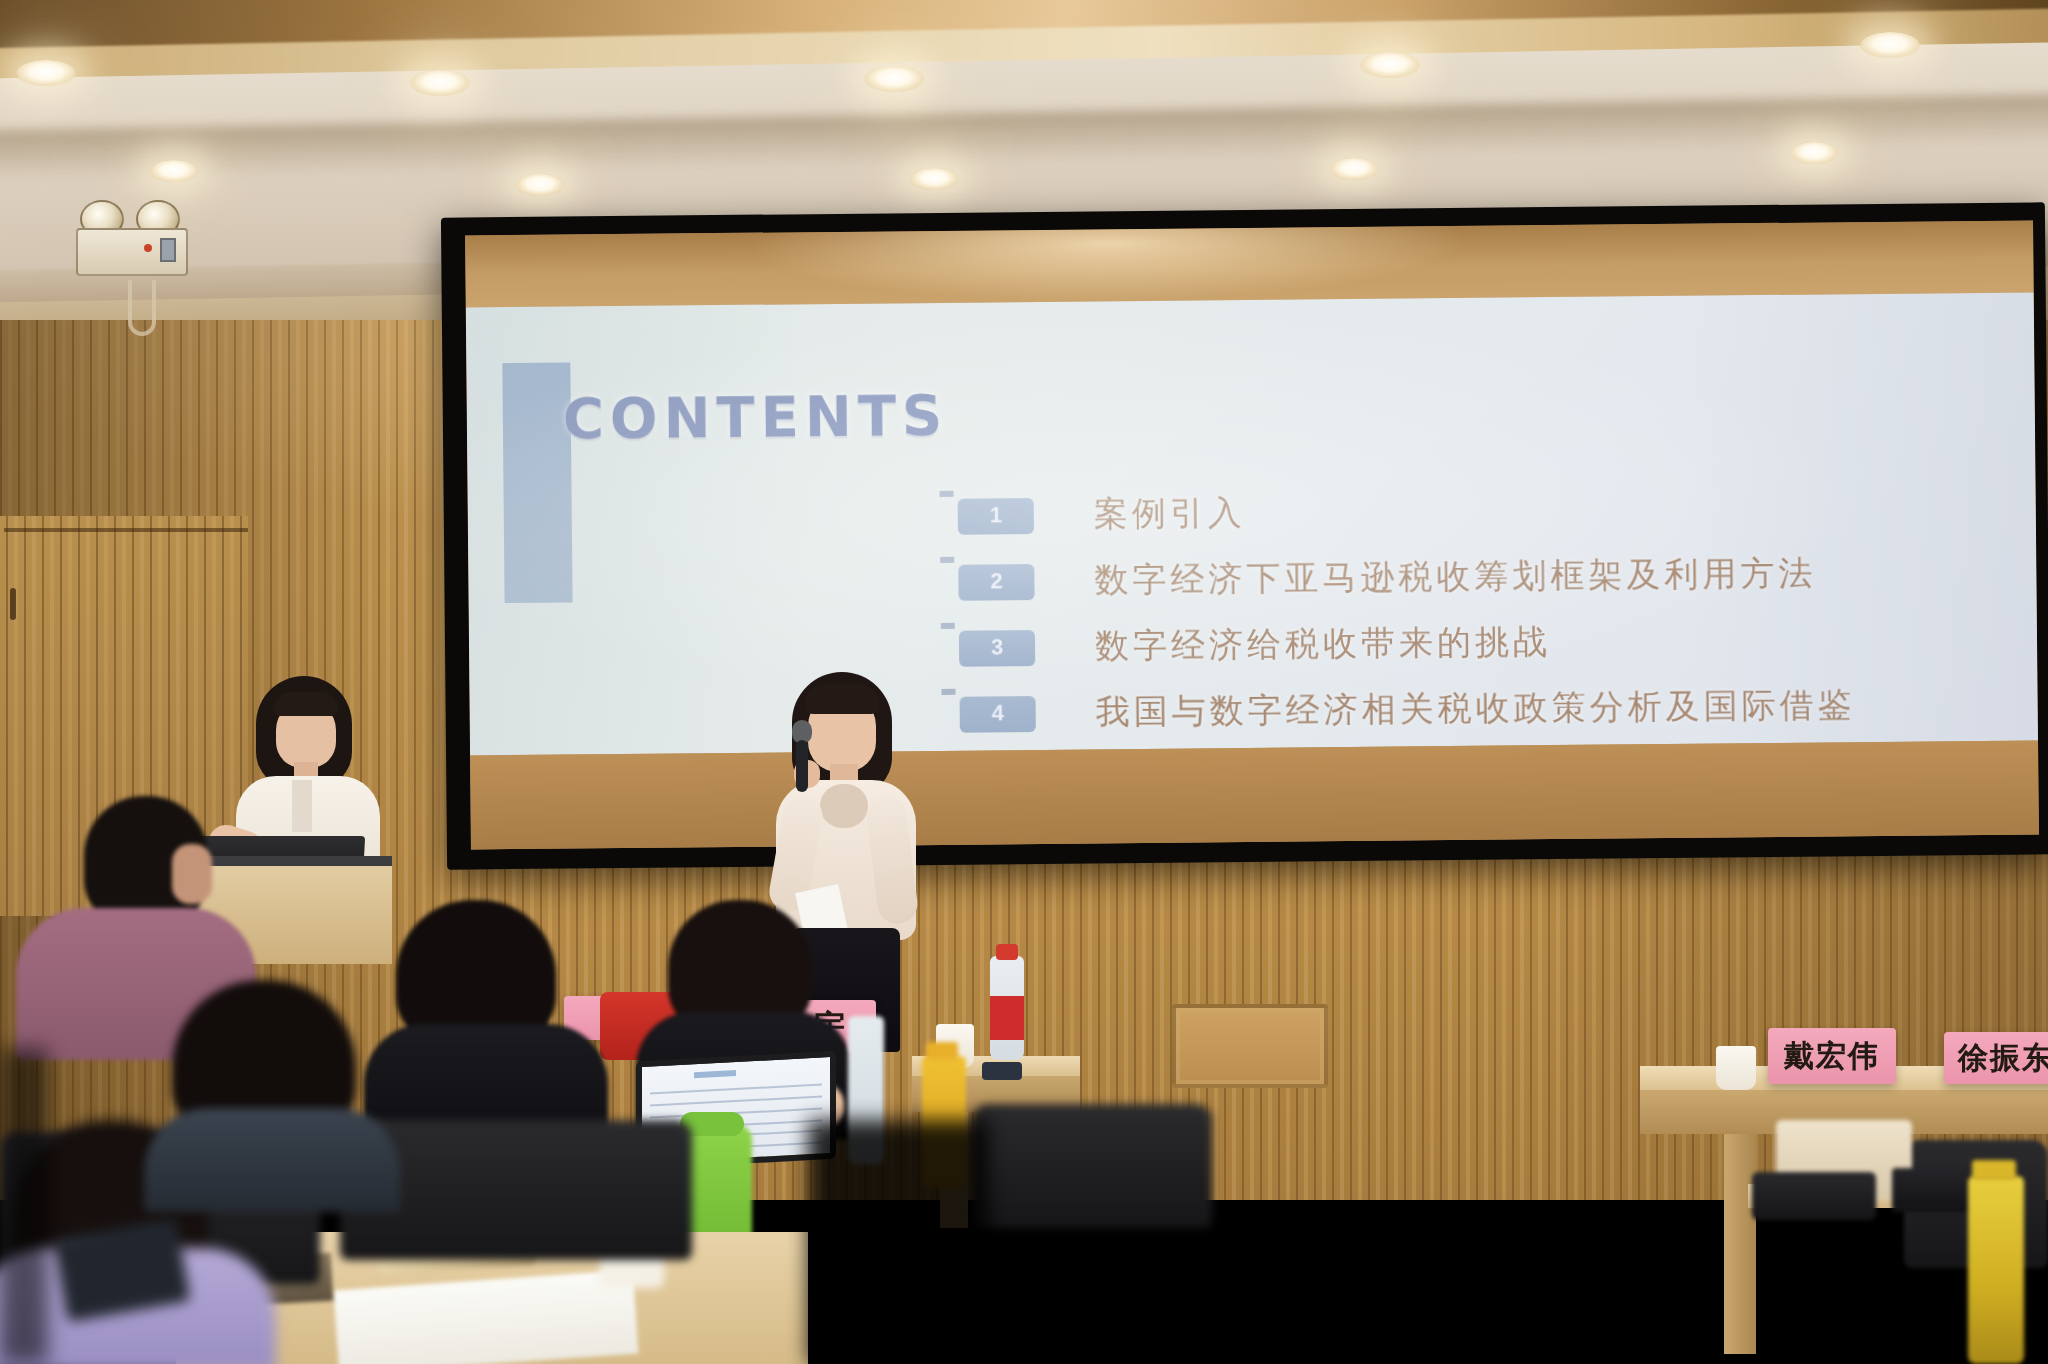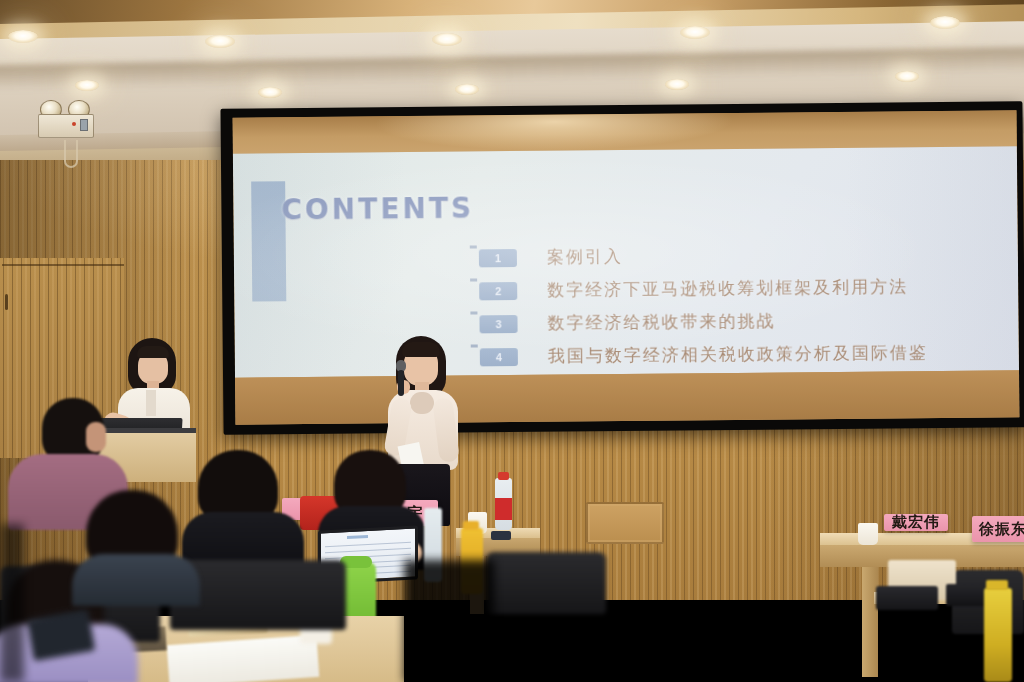--- a/index.html
+++ b/index.html
@@ -338,21 +338,21 @@
   </div>
 
   <div class="lectern-laptop"></div>
   <div class="lectern-body"></div>
   <div style="position:absolute;left:78px;top:428px;width:118px;height:5px;background:#3c3c3f;"></div>
 
   <div style="position:absolute;left:820px;top:533px;width:204px;height:12px;background:linear-gradient(180deg,#f0dcb6 0%,#dcc290 100%);"></div>
   <div style="position:absolute;left:820px;top:545px;width:204px;height:22px;background:linear-gradient(180deg,#caa870 0%,#b18d55 100%);"></div>
   <div style="position:absolute;left:862px;top:567px;width:16px;height:110px;background:linear-gradient(90deg,#c9a86f,#ab8750);"></div>
 
-  <div class="namecard" style="left:884px;top:514px;width:64px;height:17px;font-size:15px;letter-spacing:1px;">戴宏伟</div>
+  <div class="namecard" style="left:884px;top:514px;width:64px;height:28px;font-size:15px;letter-spacing:1px;">戴宏伟</div>
   <div class="namecard" style="left:972px;top:516px;width:62px;height:26px;font-size:15px;letter-spacing:1px;">徐振东</div>
 
   <div class="cup" style="left:858px;top:523px;width:20px;height:22px;"></div>
 
   <div style="position:absolute;left:456px;top:528px;width:84px;height:10px;background:linear-gradient(180deg,#eedab4 0%,#dbc08e 100%);"></div>
   <div style="position:absolute;left:456px;top:538px;width:84px;height:18px;background:linear-gradient(180deg,#c8a76f,#ae8a53);"></div>
   <div style="position:absolute;left:470px;top:556px;width:14px;height:58px;background:#bd9a62;"></div>
 
   <div class="bottle" style="left:495px;top:478px;width:17px;height:52px;background:linear-gradient(180deg,#e9eef1 0%,#d6dde2 100%);"></div>
   <div style="position:absolute;left:495px;top:498px;width:17px;height:22px;background:#cf2c2c;"></div>

